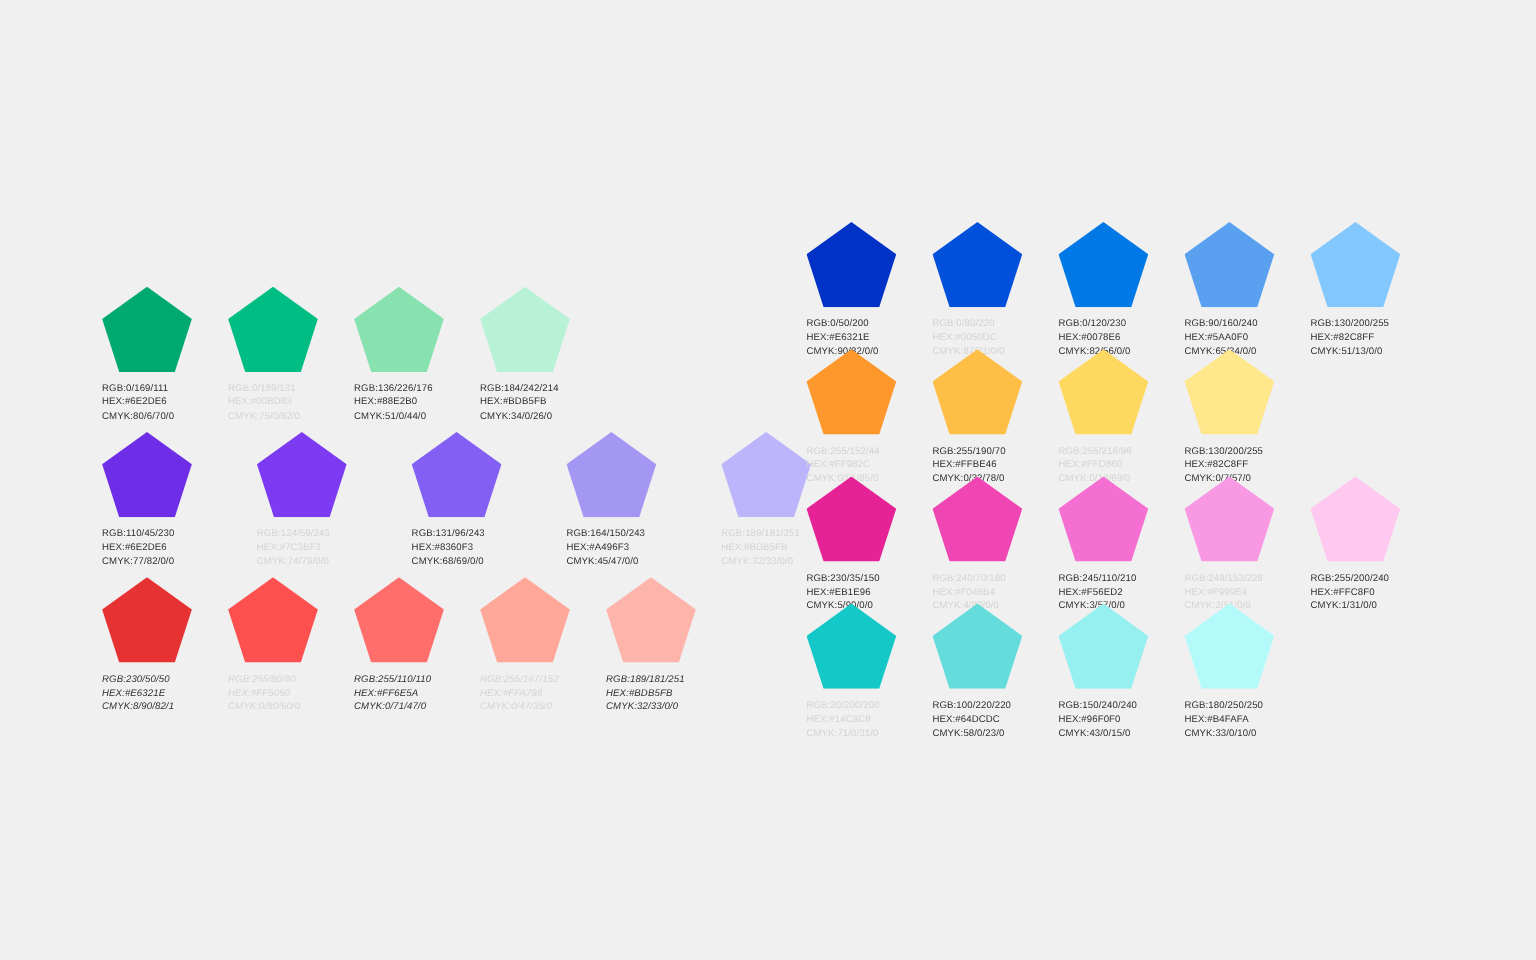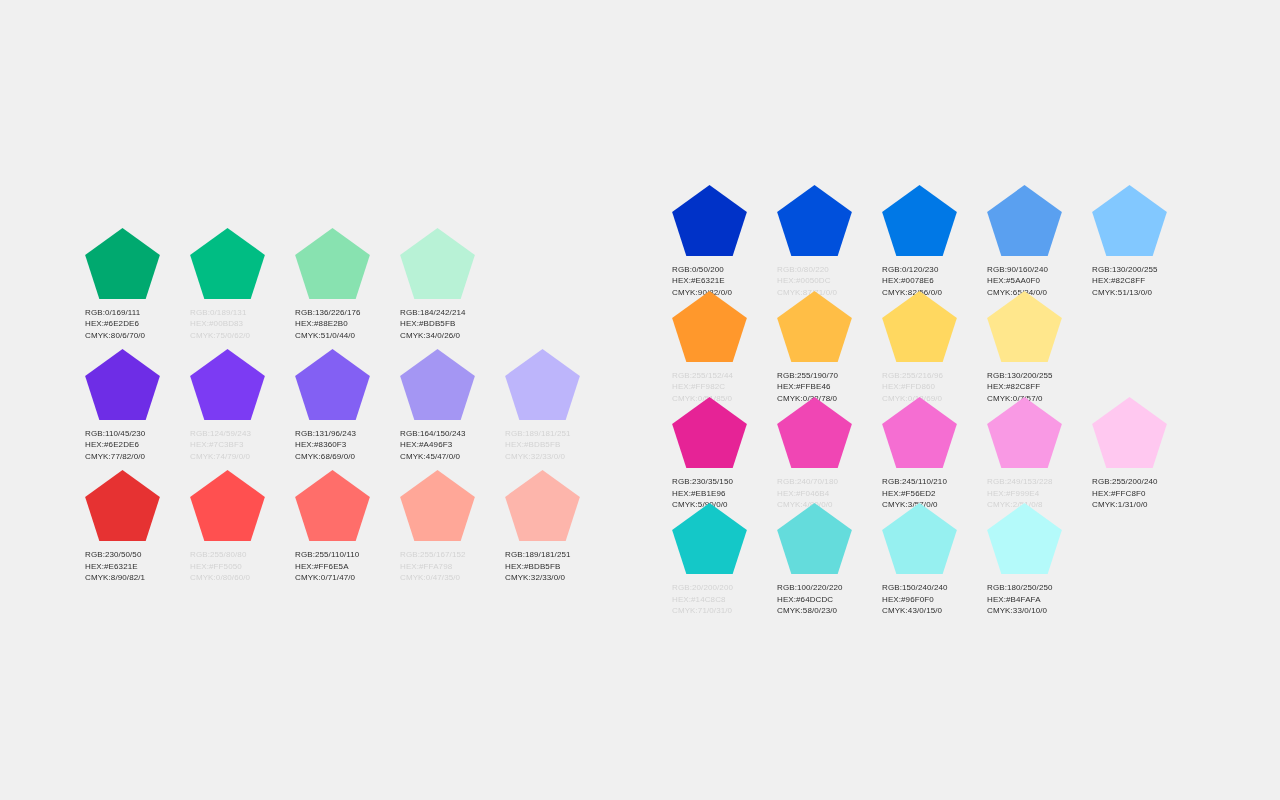--- a/index.html
+++ b/index.html
@@ -16,21 +16,21 @@
     position: relative;
   }
   #board {
     position: relative;
     width: 1280px;
     height: 800px;
   }
   .group {
     position: absolute;
   }
-  #group-left  { left: 85px;  top: 228px; }
+  #group-left  { left: 85px;  top: 239px; }
   #group-right { left: 672px; top: 185px; }
 
   .row {
     display: flex;
     flex-direction: row;
   }
   .swatch {
     width: 105px;
     box-sizing: border-box;
     padding-right: 0;
@@ -108,21 +108,21 @@
               <polygon points="50,0 100,36 81,95 19,95 0,36" fill="#B8F2D6"></polygon>
             </svg>
           </div>
           <div class="labels">
             <span class="line">RGB:184/242/214</span>
             <span class="line">HEX:#BDB5FB</span>
             <span class="line">CMYK:34/0/26/0</span>
           </div>
         </div>
       </div>
-      <div class="row" style="margin-top: 8px;">
+      <div class="row" style="margin-top: 8px; gap: 24px;">
         <div class="swatch">
           <div class="shape-wrap">
             <svg class="pentagon" viewBox="0 0 100 95">
               <polygon points="50,0 100,36 81,95 19,95 0,36" fill="#6E2DE6"></polygon>
             </svg>
           </div>
           <div class="labels">
             <span class="line">RGB:110/45/230</span>
             <span class="line">HEX:#6E2DE6</span>
             <span class="line">CMYK:77/82/0/0</span>
@@ -170,21 +170,21 @@
               <polygon points="50,0 100,36 81,95 19,95 0,36" fill="#BDB5FB"></polygon>
             </svg>
           </div>
           <div class="labels">
             <span class="line">RGB:189/181/251</span>
             <span class="line">HEX:#BDB5FB</span>
             <span class="line">CMYK:32/33/0/0</span>
           </div>
         </div>
       </div>
-      <div class="row" style="margin-top: 8px;">
+      <div class="row" style="margin-top: 8px; font-style: italic;">
         <div class="swatch">
           <div class="shape-wrap">
             <svg class="pentagon" viewBox="0 0 100 95">
               <polygon points="50,0 100,36 81,95 19,95 0,36" fill="#E63232"></polygon>
             </svg>
           </div>
           <div class="labels">
             <span class="line">RGB:230/50/50</span>
             <span class="line">HEX:#E6321E</span>
             <span class="line">CMYK:8/90/82/1</span>

